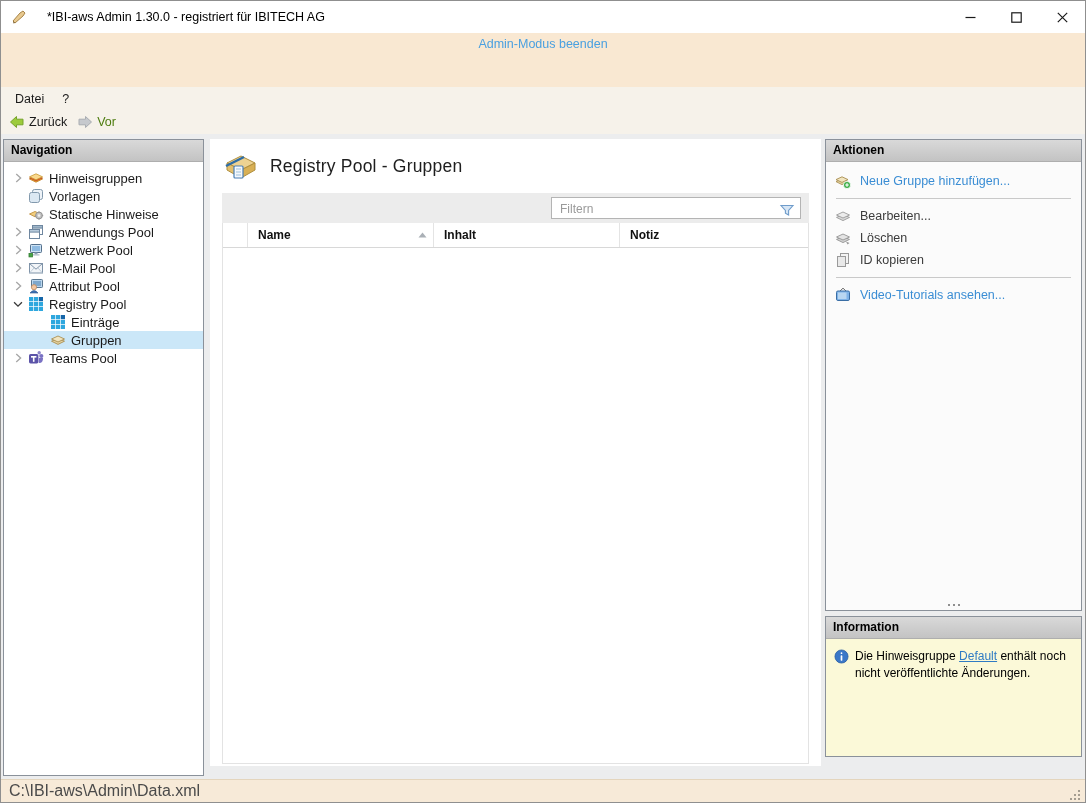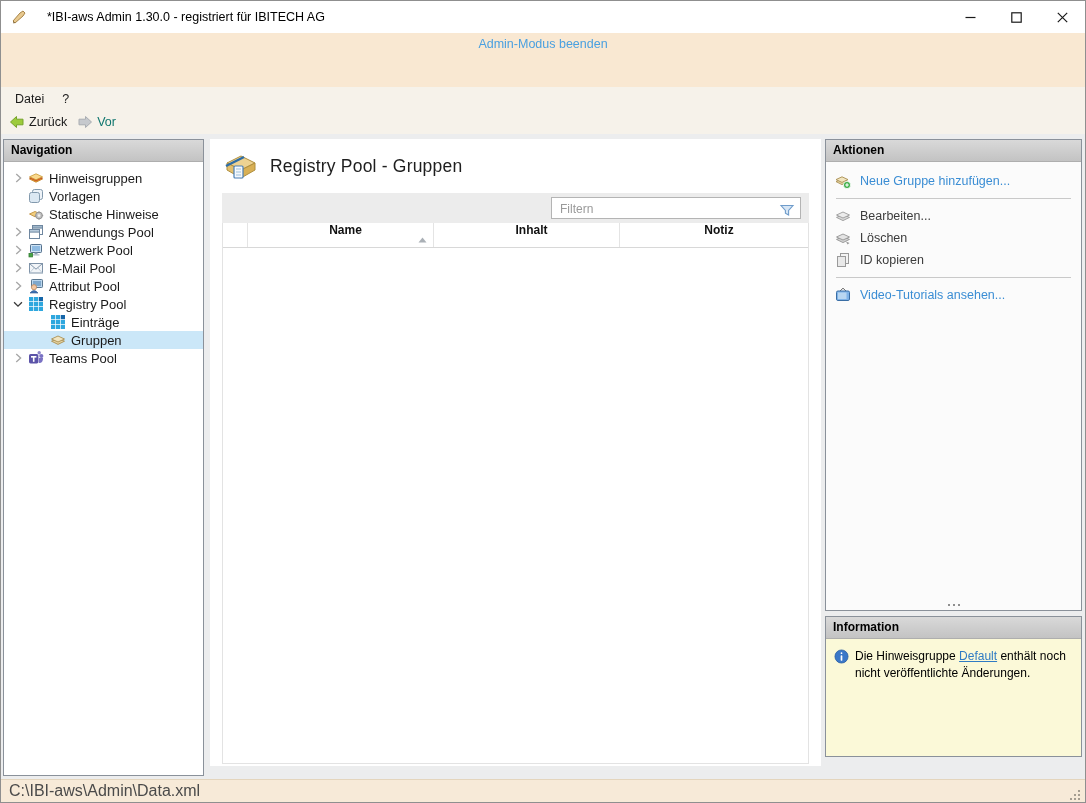--- a/index.html
+++ b/index.html
@@ -18,21 +18,21 @@
   
   .banner { position:absolute; top:32px; left:0; right:0; height:54px; background:#f9e8d2; text-align:center; }
   .banner .b-title { padding-top:10px; font-weight:bold; font-size:13px; color:#000; }
   .banner .b-link { margin-top:4px; font-size:12.5px; color:#4aa0e0; cursor:pointer; display:inline-block; }
 
   
   .menubar { position:absolute; top:86px; left:0; right:0; height:23px; background:#f6f2ea; display:flex; align-items:center; }
   .menu-item { padding:3px 9px; font-size:12.5px; }
   .toolbar { position:absolute; top:109px; left:0; right:0; height:24px; background:#f6f2ea; display:flex; align-items:center; }
   .tool-btn { display:flex; align-items:center; gap:4px; padding:2px 5px; font-size:12.5px; }
-  .tool-btn.disabled { color:#0f766e; }
+  .tool-btn.disabled { color:#4d7c0f; }
 
   
   .workspace { position:absolute; top:133px; left:0; right:0; height:647px; background:#ecedee; }
 
   .panel-header { height:22px; background:linear-gradient(#d9d9d9,#c3c3c3); border-bottom:1px solid #aeaeae;
                   font-weight:bold; font-size:12px; color:#000; line-height:21px; padding-left:7px; }
 
   
   .nav-panel { position:absolute; left:2px; top:5px; width:201px; height:637px; background:#fff; border:1px solid #8a919a; display:flex; flex-direction:column; }
   .tree { padding-top:7px; }
@@ -48,21 +48,21 @@
   .main-title-row { height:54px; display:flex; align-items:center; padding-left:14px; }
   .main-title-row .m-icon { width:34px; height:32px; }
   .main-title-row h1 { font-size:17.5px; font-weight:400; color:#1e1e1e; margin-left:12px; letter-spacing:0.2px; }
   .filter-bar { height:30px; margin:0 12px; background:#ececec; display:flex; align-items:center; justify-content:flex-end; }
   .filter-box { width:250px; height:22px; margin-right:8px; background:#fff; border:1px solid #b4b4b4; display:flex; align-items:flex-end; }
   .filter-box input { flex:1; border:none; outline:none; height:18px; padding-left:8px; font-size:12px; font-family:"Liberation Sans",sans-serif; background:transparent; }
   .filter-box input::placeholder { color:#9a9a9a; }
   .filter-box .funnel { width:16px; height:16px; margin-right:5px; flex:0 0 auto; }
   .table-wrap { flex:1; margin:0 12px 2px 12px; border:1px solid #e3e3e3; border-top:none; display:flex; flex-direction:column; }
   .hdr-row { height:25px; display:flex; border-bottom:1px solid #d8d8d8; }
-  .hdr-cell { display:flex; align-items:center; font-weight:bold; font-size:12px; color:#111; border-right:1px solid #e4e4e4; padding-left:10px;flex-direction:column; }
+  .hdr-cell { display:flex; align-items:center; font-weight:bold; font-size:12px; color:#111; border-right:1px solid #e4e4e4; padding-left:10px; }
   .hdr-cell.c0 { width:25px; padding-left:0; }
   .hdr-cell.c1 { width:186px; }
   .hdr-cell.c2 { width:186px;text-align:right; }
   .hdr-cell.c3 { flex:1; border-right:none; }
   .sort-arrow { margin-left:auto; margin-right:6px; }
   .list-body { flex:1; background:#fff; }
 
   
   .actions-panel { position:absolute; left:824px; top:5px; width:257px; height:472px; background:#fbfbfb; border:1px solid #8a919a; display:flex; flex-direction:column; }
   .actions-body { padding:8px 9px; }

